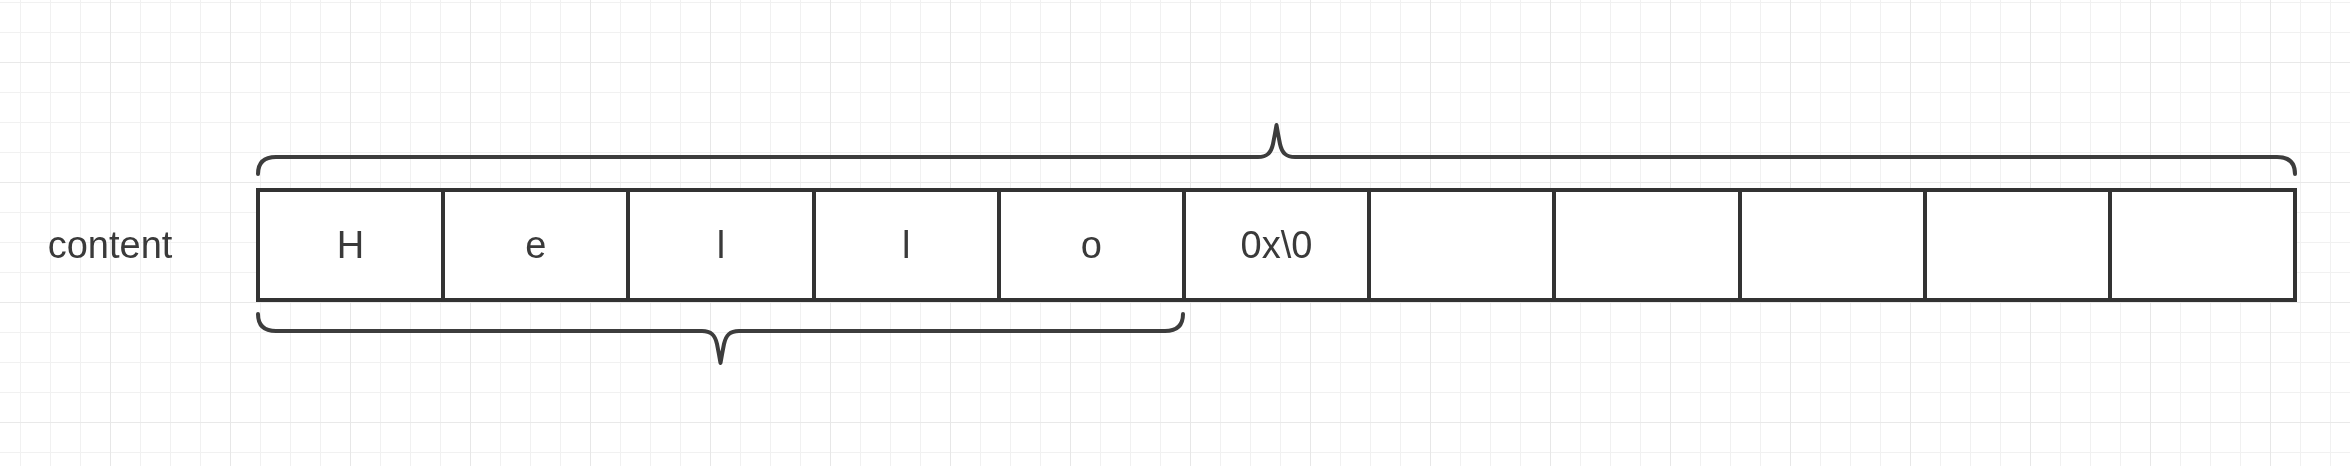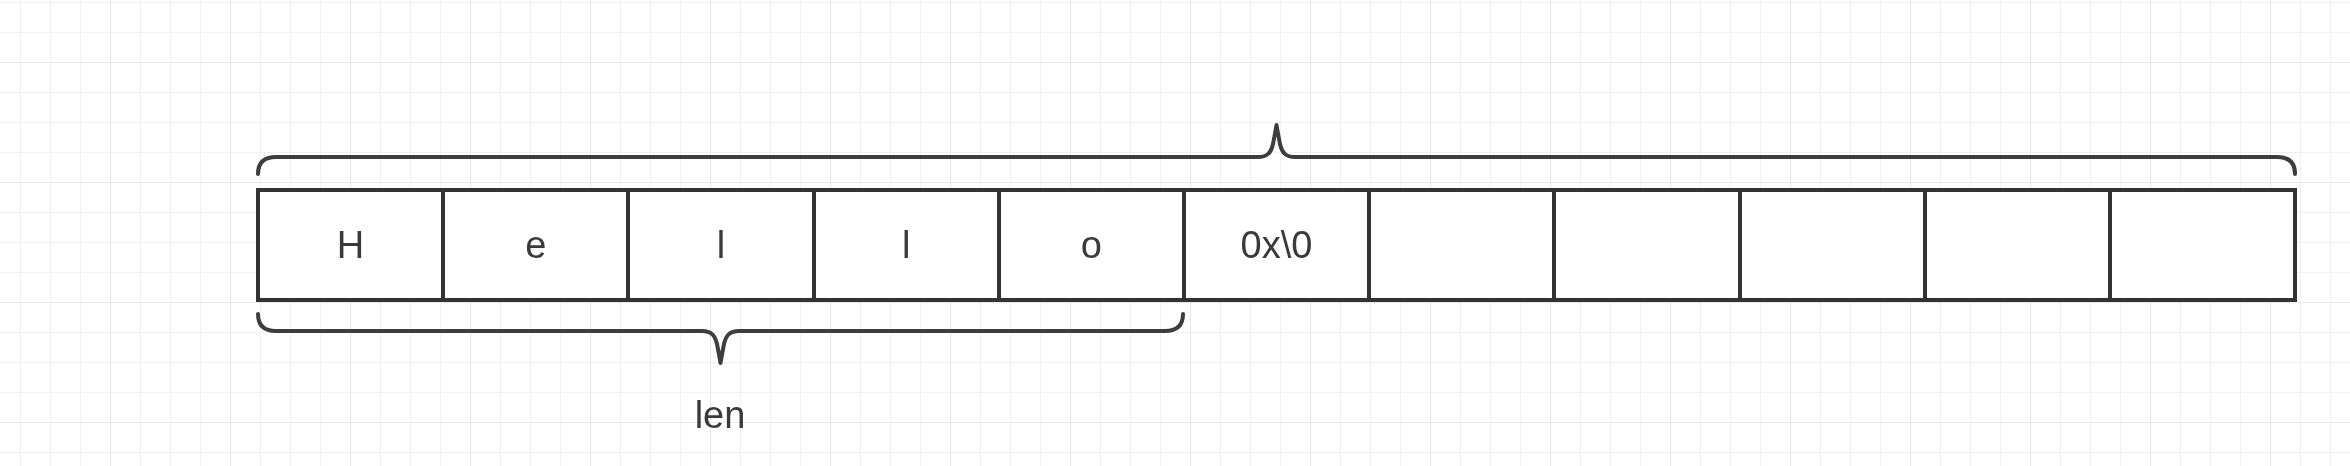--- a/index.html
+++ b/index.html
@@ -90,20 +90,21 @@
     top: 312px;
     width: 929px;
     height: 56px;
   }
 </style>
 </head>
 <body>
 
 <div class="stage">
 
+  <div class="label row-label">content</div>
 
 
   <svg class="brace capacity-brace" viewBox="0 0 2041 60" xmlns="http://www.w3.org/2000/svg" preserveAspectRatio="none">
     <path d="M 2 56 C 2 45 8 39 20 39 L 1002 39 C 1011 39 1015 35 1017 26 C 1019 16 1020 10 1020.5 7 C 1021 10 1022 16 1024 26 C 1026 35 1030 39 1039 39 L 2021 39 C 2033 39 2039 45 2039 56"></path>
   </svg>
 
   <div class="cell-row">
     <div class="cell">H</div>
     <div class="cell">e</div>
     <div class="cell">l</div>
@@ -114,15 +115,14 @@
     <div class="cell"></div>
     <div class="cell"></div>
     <div class="cell"></div>
     <div class="cell"></div>
   </div>
 
   <svg class="brace len-brace" viewBox="0 0 929 56" xmlns="http://www.w3.org/2000/svg" preserveAspectRatio="none">
     <path d="M 2 2 C 2 13 8 19 20 19 L 446 19 C 455 19 459 23 461 32 C 463 42 464 48 464.5 51 C 465 48 466 42 468 32 C 470 23 474 19 483 19 L 909 19 C 921 19 927 13 927 2"></path>
   </svg>
 
-  <div class="label len-label">len</div>
 
 </div>
 
 </body></html>

